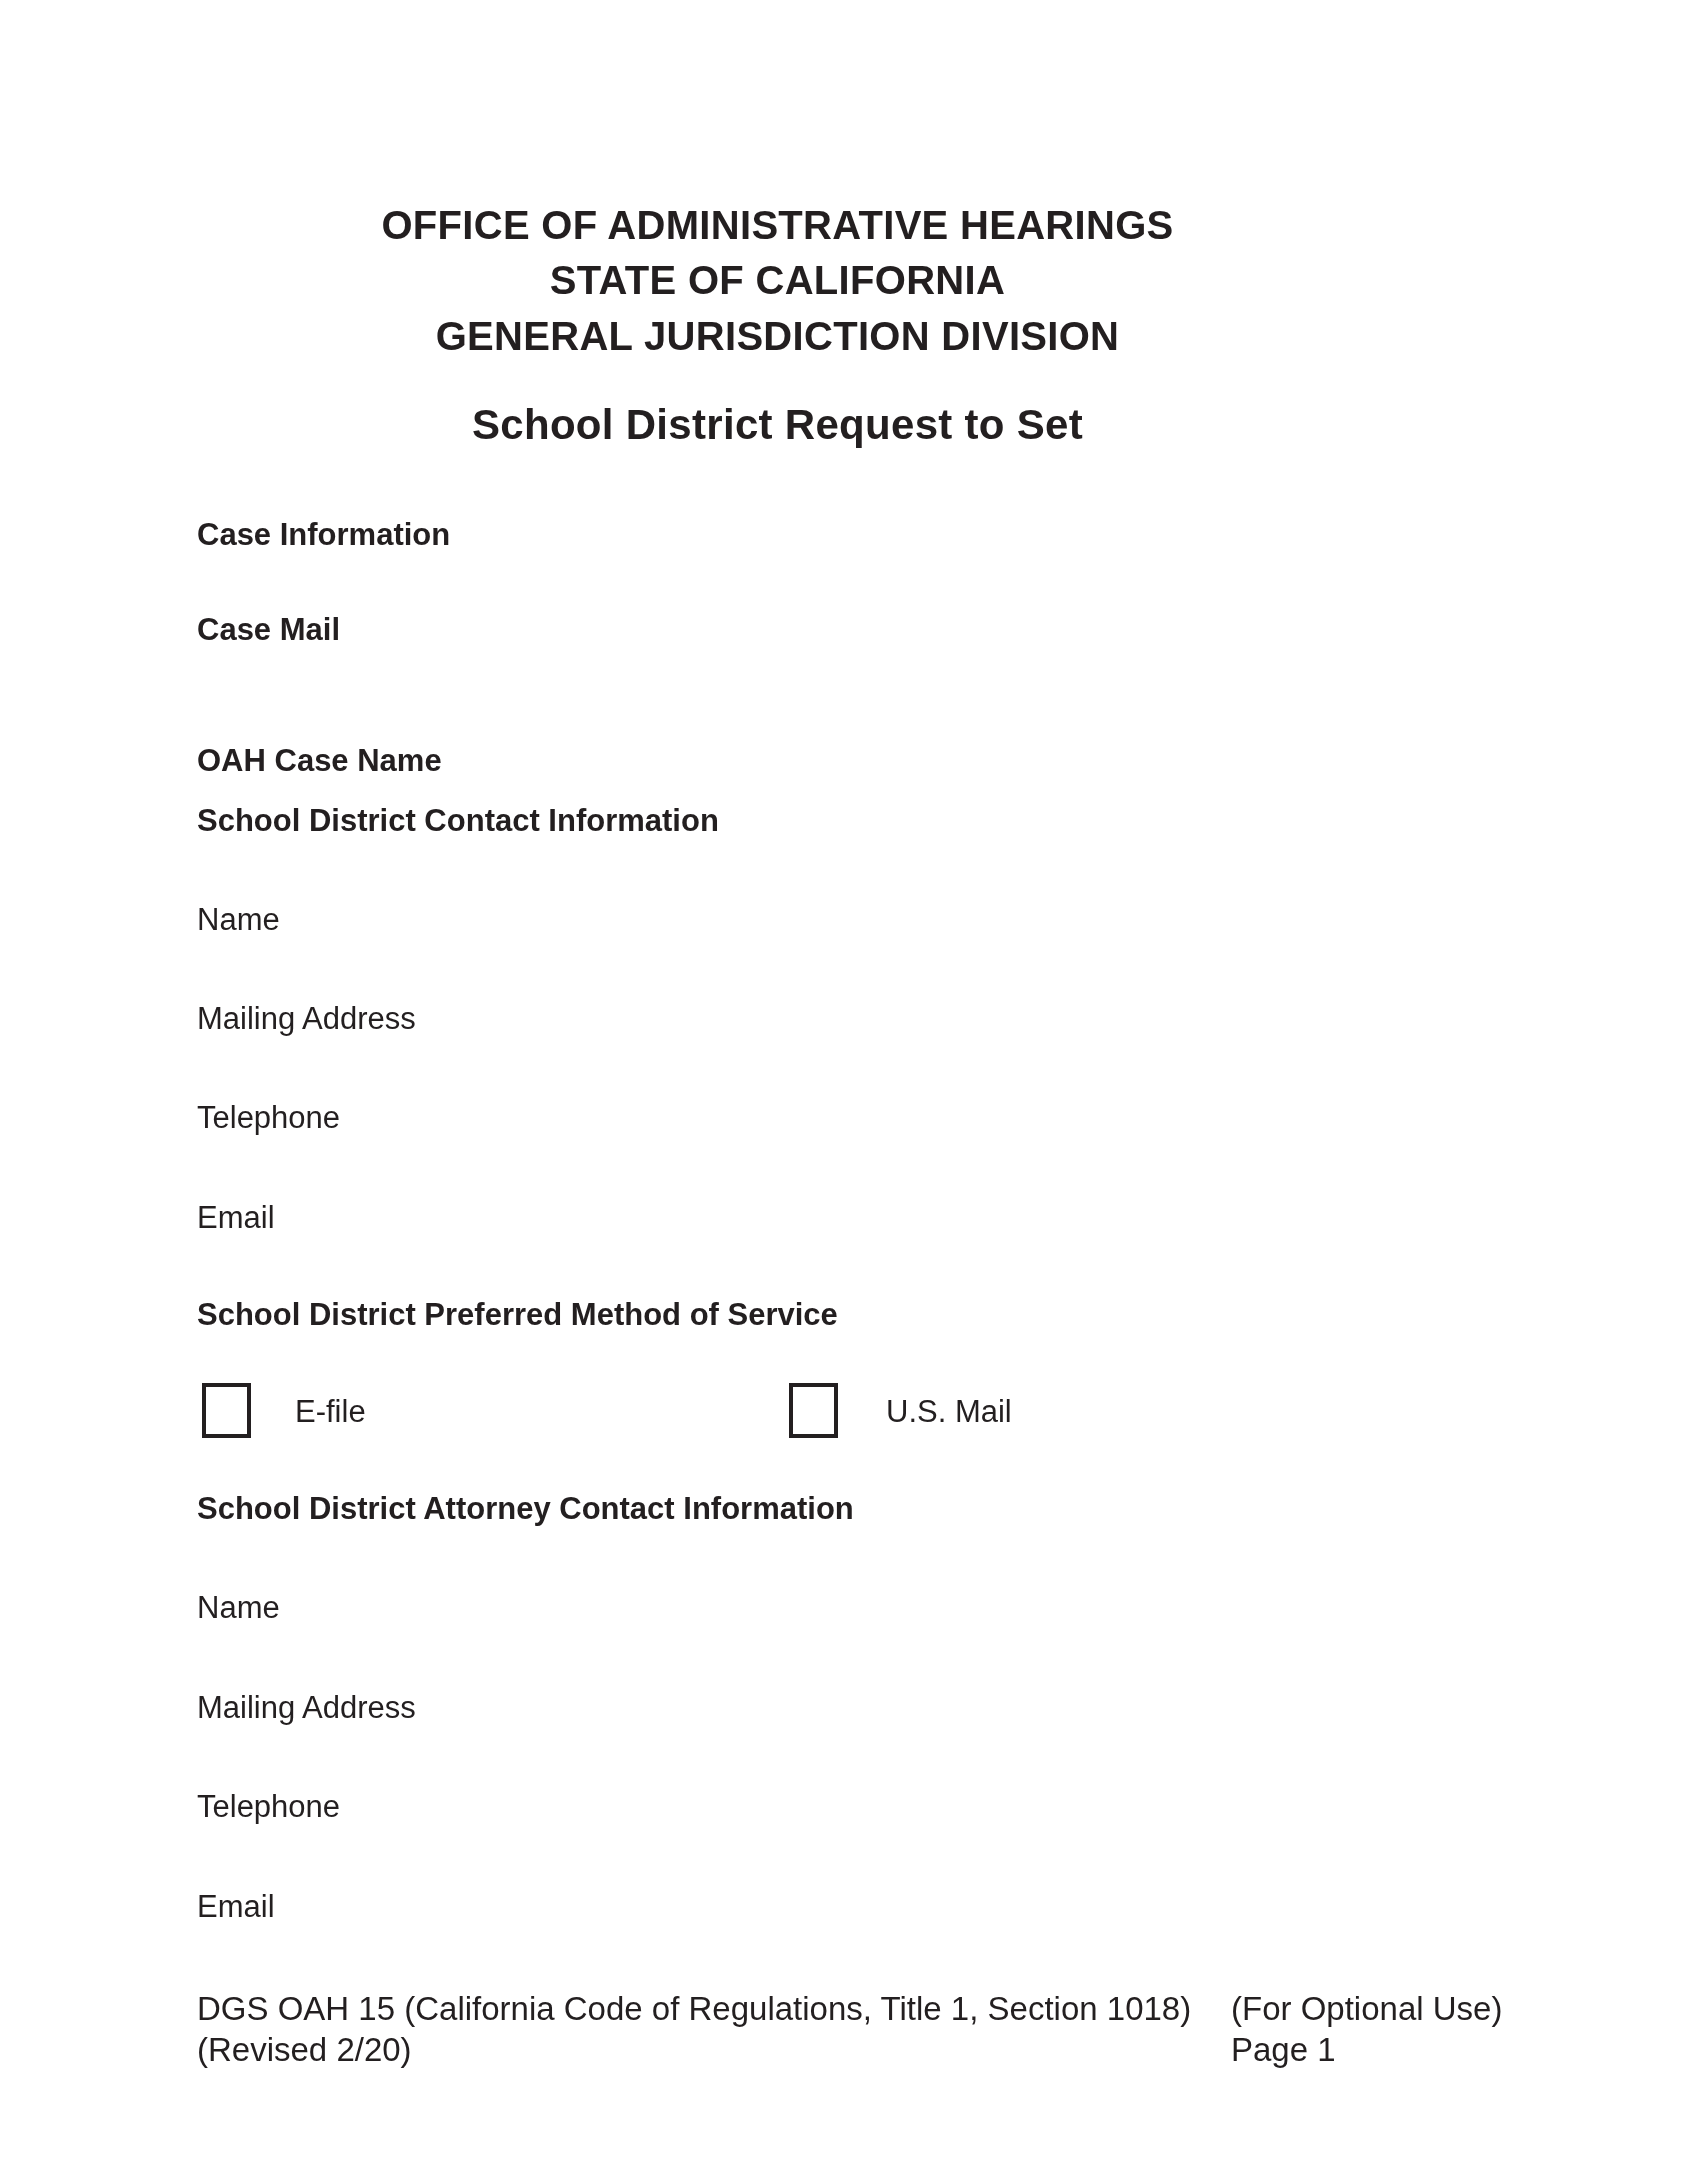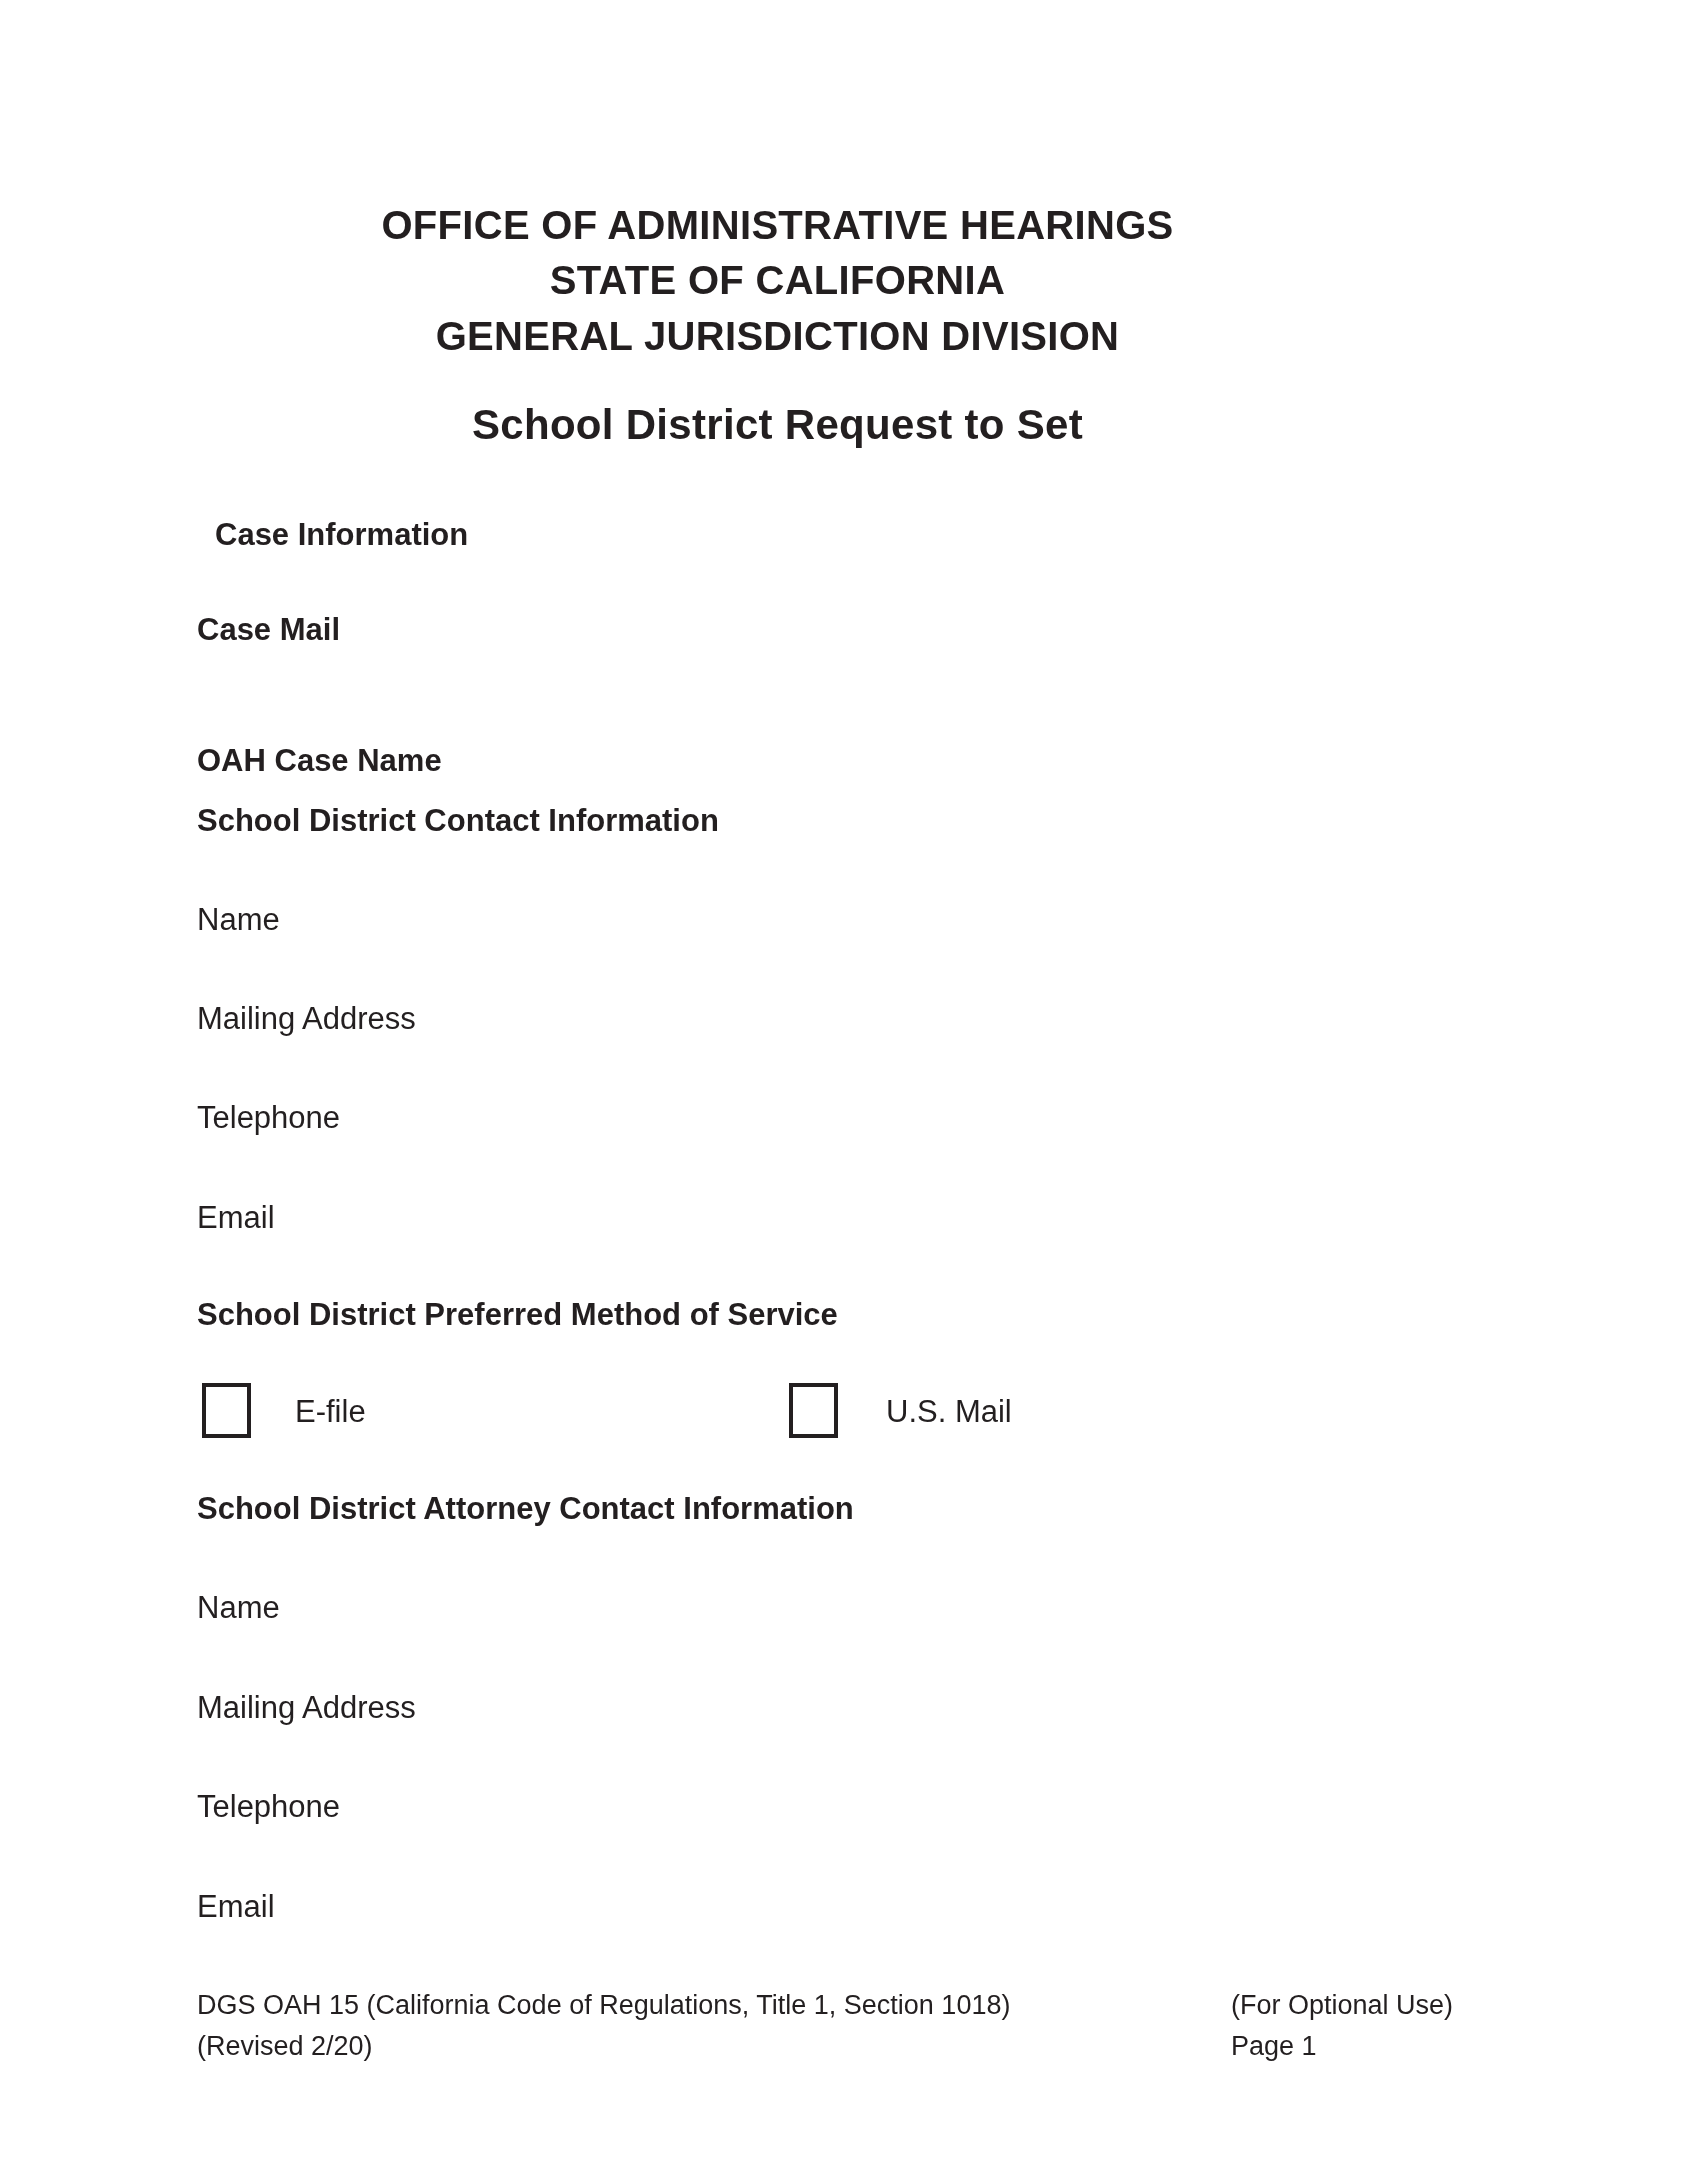--- a/index.html
+++ b/index.html
@@ -8,33 +8,33 @@
       font-family: "Liberation Sans", "DejaVu Sans", sans-serif; color: #231f20;
       overflow: hidden;
     }
     .abs { position: absolute; white-space: nowrap; }
     .hdr { left: 0; width: 1555px; text-align: center; font-weight: bold; font-size: 40px; letter-spacing: 0.3px; }
     .title { font-size: 42px; }
     .sec { left: 197px; font-weight: bold; font-size: 31px; }
     .fld { left: 197px; font-size: 31px; }
     .checkbox { width: 49px; height: 55px; border: 4px solid #231f20; box-sizing: border-box; background: #fff; }
     .cblabel { font-size: 31px; text-align: right; }
-    .foot { font-size: 27px; }
+    .foot { font-size: 33px; }
   </style>
 </head>
 <body>
 
 <div>
 
   <div class="abs hdr" style="top:203px;">OFFICE OF ADMINISTRATIVE HEARINGS</div>
   <div class="abs hdr" style="top:258px;">STATE OF CALIFORNIA</div>
   <div class="abs hdr" style="top:314px;">GENERAL JURISDICTION DIVISION</div>
   <div class="abs hdr title" style="top:401px;">School District Request to Set</div>
 
-  <div class="abs sec" style="top:517px;margin-left:18px;">Case Information</div>
+  <div class="abs sec" style="top:517px;">Case Information</div>
   <div class="abs sec" style="top:612px;">Case Mail</div>
   <div class="abs sec" style="top:707px;margin-top:36px;">OAH Case Name</div>
 
   <div class="abs sec" style="top:803px;">School District Contact Information</div>
   <div class="abs fld" style="top:902px;">Name</div>
   <div class="abs fld" style="top:1001px;">Mailing Address</div>
   <div class="abs fld" style="top:1100px;">Telephone</div>
   <div class="abs fld" style="top:1200px;">Email</div>
 
   <div class="abs sec" style="top:1297px;">School District Preferred Method of Service</div>

